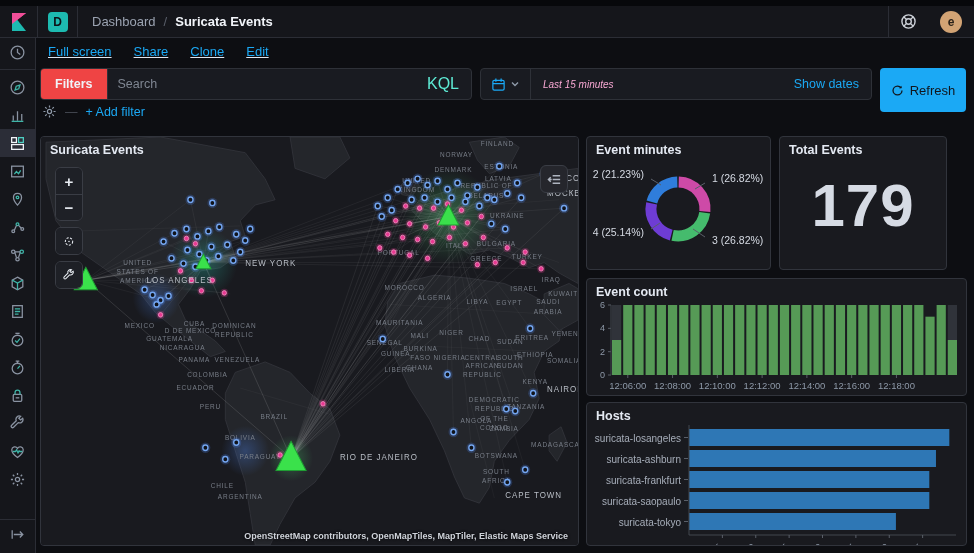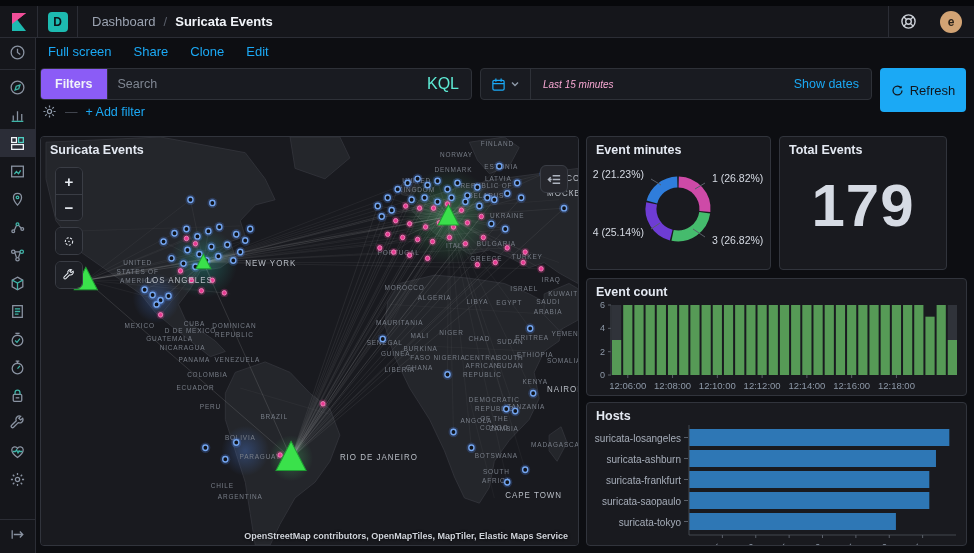--- a/index.html
+++ b/index.html
@@ -24,27 +24,27 @@
     font-size:12px;font-weight:bold;display:flex;align-items:center;justify-content:center;}
   
   #sidebar{position:absolute;left:0;top:38px;width:36px;height:515px;background:#15161b;
     border-right:1px solid #2b2d35;display:flex;flex-direction:column;align-items:center;}
   .side-item{width:36px;height:28px;display:flex;align-items:center;justify-content:center;cursor:pointer;flex:0 0 auto;}
   .side-item.active{background:#2b2d37;}
   .side-divider{width:36px;height:1px;background:#2b2d35;margin:3px 0;flex:0 0 auto;}
   #side-collapse{margin-top:auto;margin-bottom:4px;border-top:1px solid #2b2d35;width:36px;height:30px;
     display:flex;align-items:center;justify-content:center;cursor:pointer;}
   
-  #menu-row{position:absolute;left:48px;top:44px;display:flex;gap:22px;font-size:13px;font-weight:500;}
+  #menu-row{position:absolute;left:48px;top:44px;display:flex;gap:22px;font-size:13px;font-weight:500;text-decoration:underline;}
   #menu-row .menu-link{color:var(--accent,#1ba9f5);cursor:pointer;}
   
   #query-bar{position:absolute;left:40px;top:68px;width:926px;height:32px;display:flex;gap:8px;}
   #search-group{flex:1;display:flex;align-items:center;background:#191b21;border:1px solid #2e3138;
     border-radius:4px;overflow:hidden;}
-  #filters-box{background:#8b5cf6;height:100%;display:flex;align-items:center;padding:0 14px;
+  #filters-box{background:#ef4444;height:100%;display:flex;align-items:center;padding:0 14px;
     font-size:12.5px;font-weight:bold;color:#f0f3f8;cursor:pointer;border-right:1px solid #2e3138;}
   #search-input{flex:1;background:transparent;border:none;outline:none;color:#dfe5ef;
     font-size:12.5px;padding:0 10px;font-family:"Liberation Sans",sans-serif;}
   #search-input::placeholder{color:#7f8692;}
   #kql-label{padding:0 12px;font-size:16px;color:#5eead4;cursor:pointer;}
   #date-group{display:flex;align-items:center;background:#191b21;border:1px solid #2e3138;
     border-radius:4px;width:392px;}
   #cal-btn{display:flex;align-items:center;gap:4px;padding:0 10px;height:100%;cursor:pointer;
     border-right:1px solid #2e3138;}
   #time-range{flex:1;padding:0 12px;font-size:10px;color:#f9a8d4;font-style:italic;}

